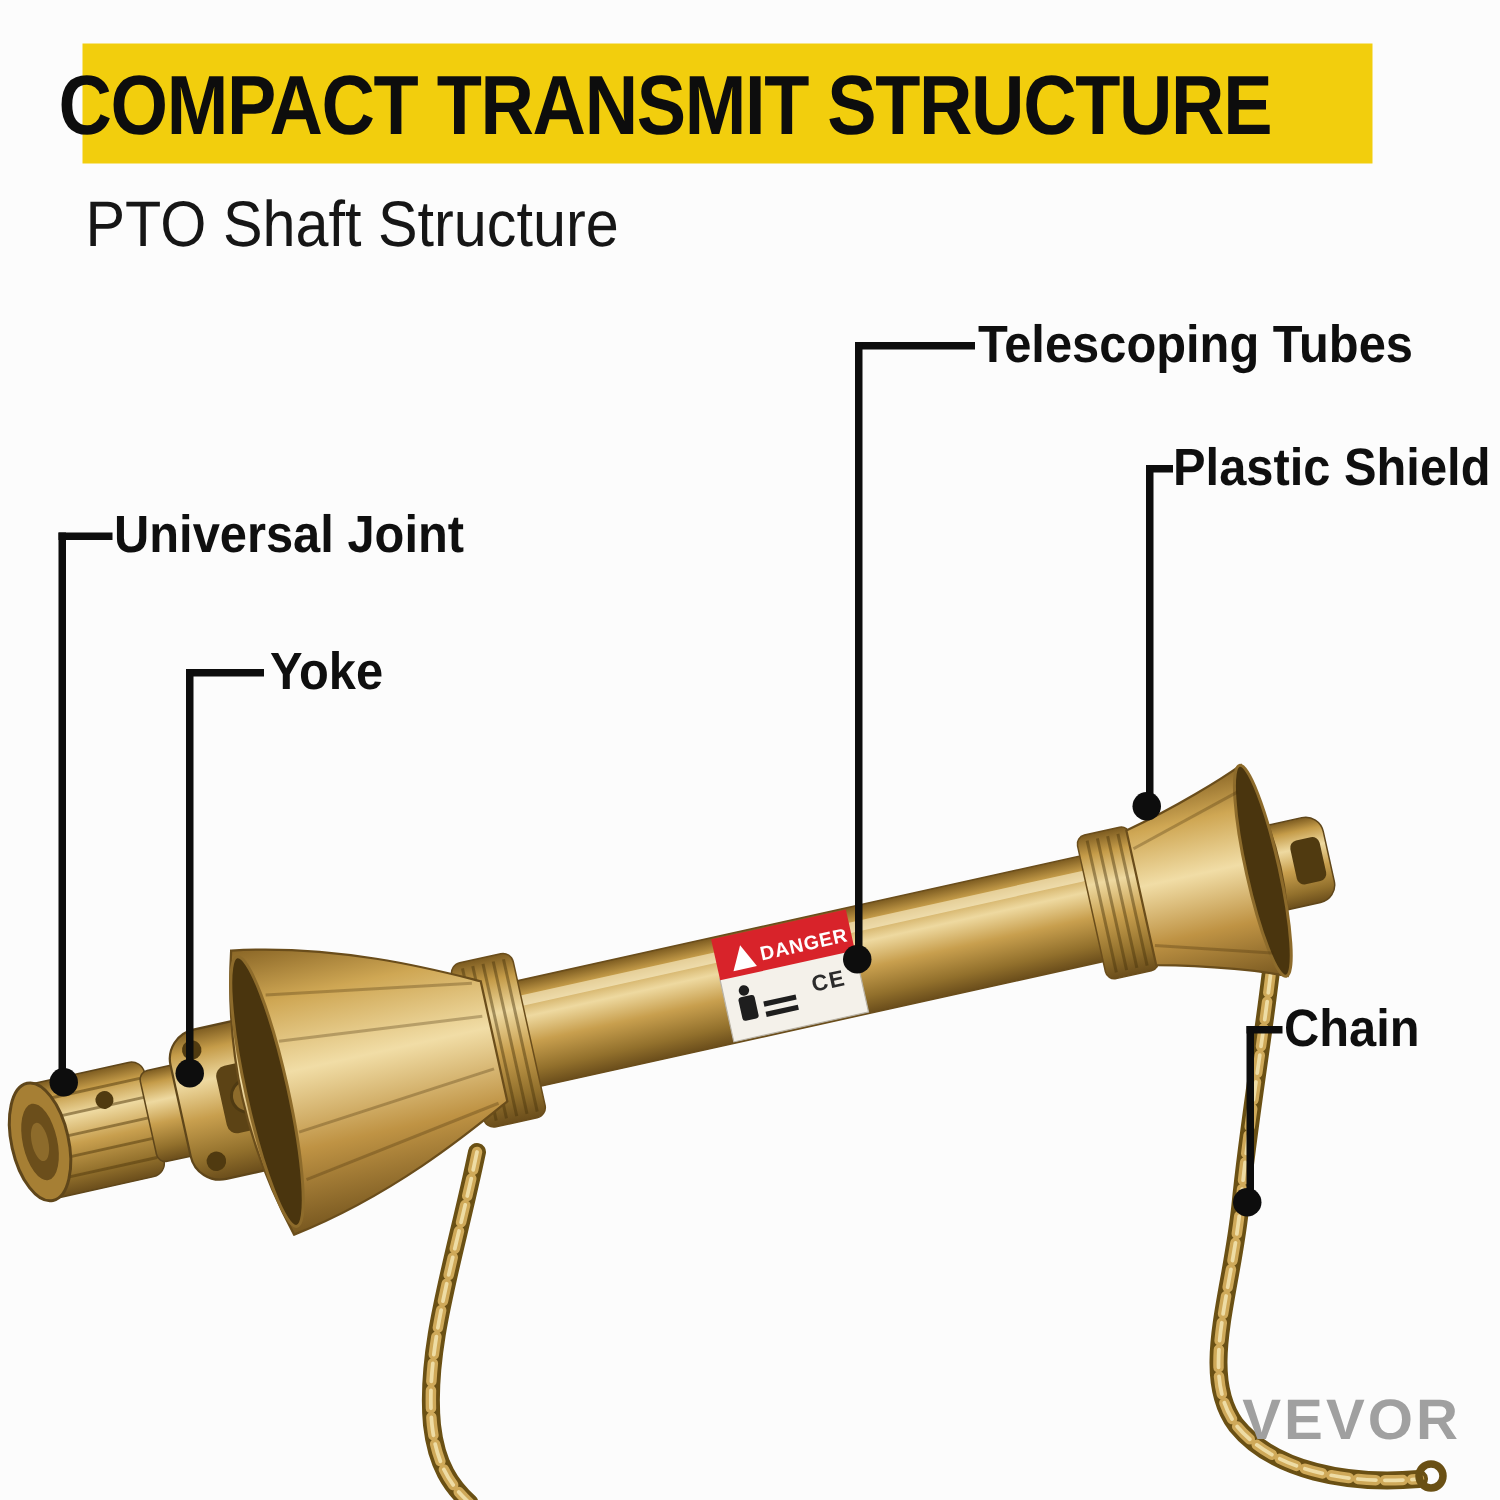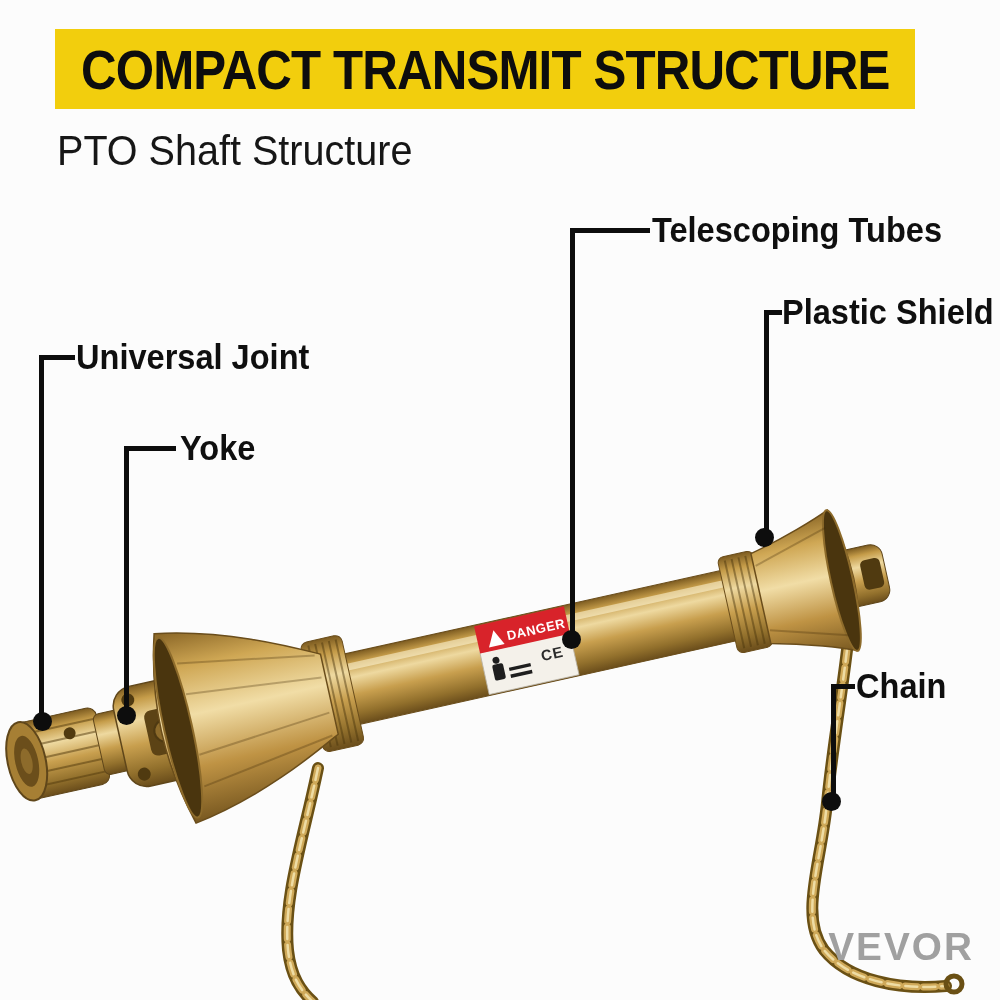--- a/index.html
+++ b/index.html
@@ -3,21 +3,21 @@
 <meta charset="utf-8">
 <style>
   html,body{margin:0;padding:0;background:#ffffff;}
   .canvas{
     position:relative;width:1000px;height:1000px;overflow:hidden;
     background:#fcfcfc;font-family:"Liberation Sans",sans-serif;color:#111;
   }
   
   .banner{
     position:absolute;left:55px;top:29px;width:860px;height:80px;
-    background:#F2CE0D;display:flex;align-items:center;padding-left:26px;box-sizing:border-box;
+    background:#F2CE0D;display:flex;align-items:center;padding-left:26px;box-sizing:border-box;justify-content:center;
   }
   .banner-title{
     font-size:56px;font-weight:700;letter-spacing:-1px;white-space:nowrap;
     transform:scaleX(0.88);transform-origin:left center;color:#0d0d0d;
   }
   .subtitle{
     position:absolute;left:57px;top:126px;font-size:43px;font-weight:400;color:#161616;
     transform:scaleX(0.92);transform-origin:left center;white-space:nowrap;
   }
   

